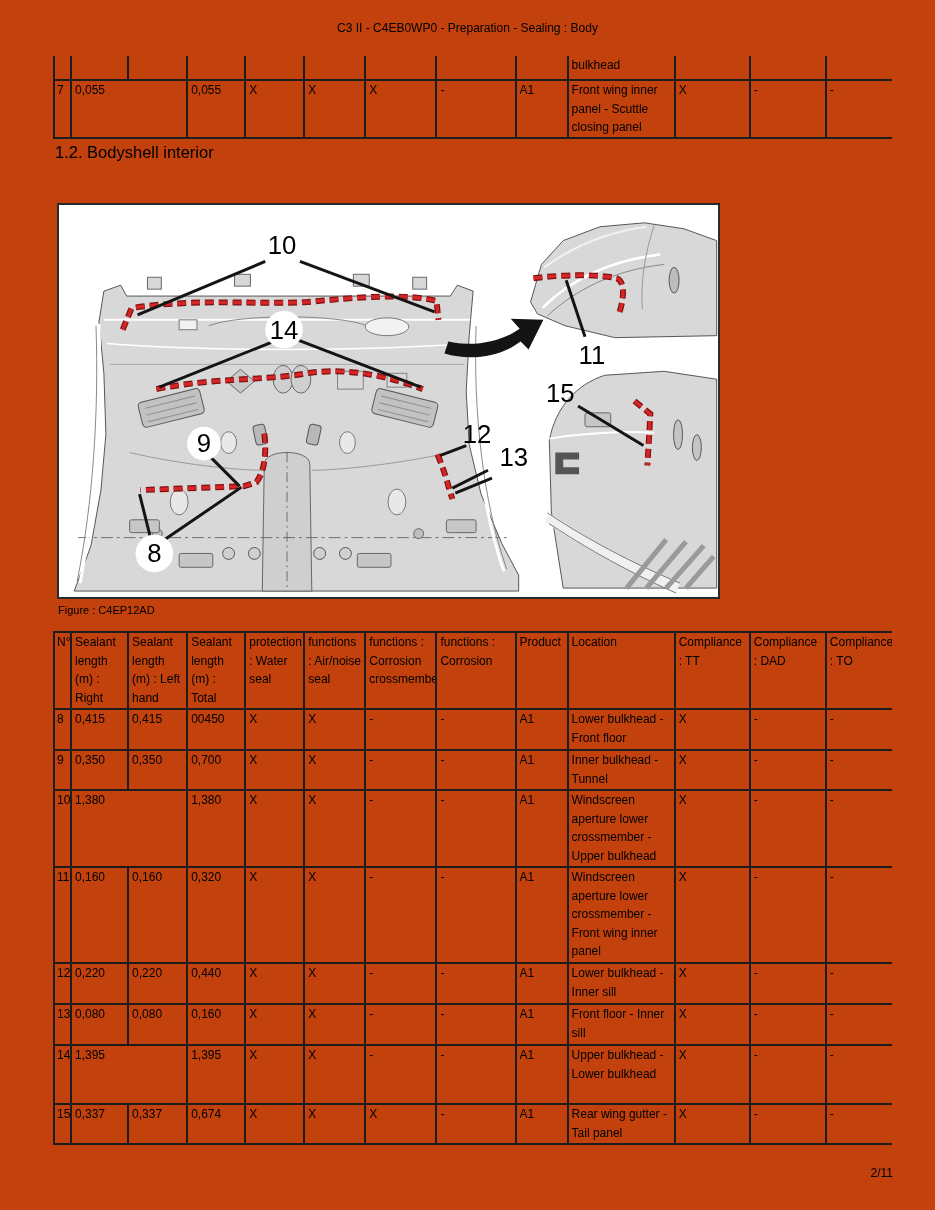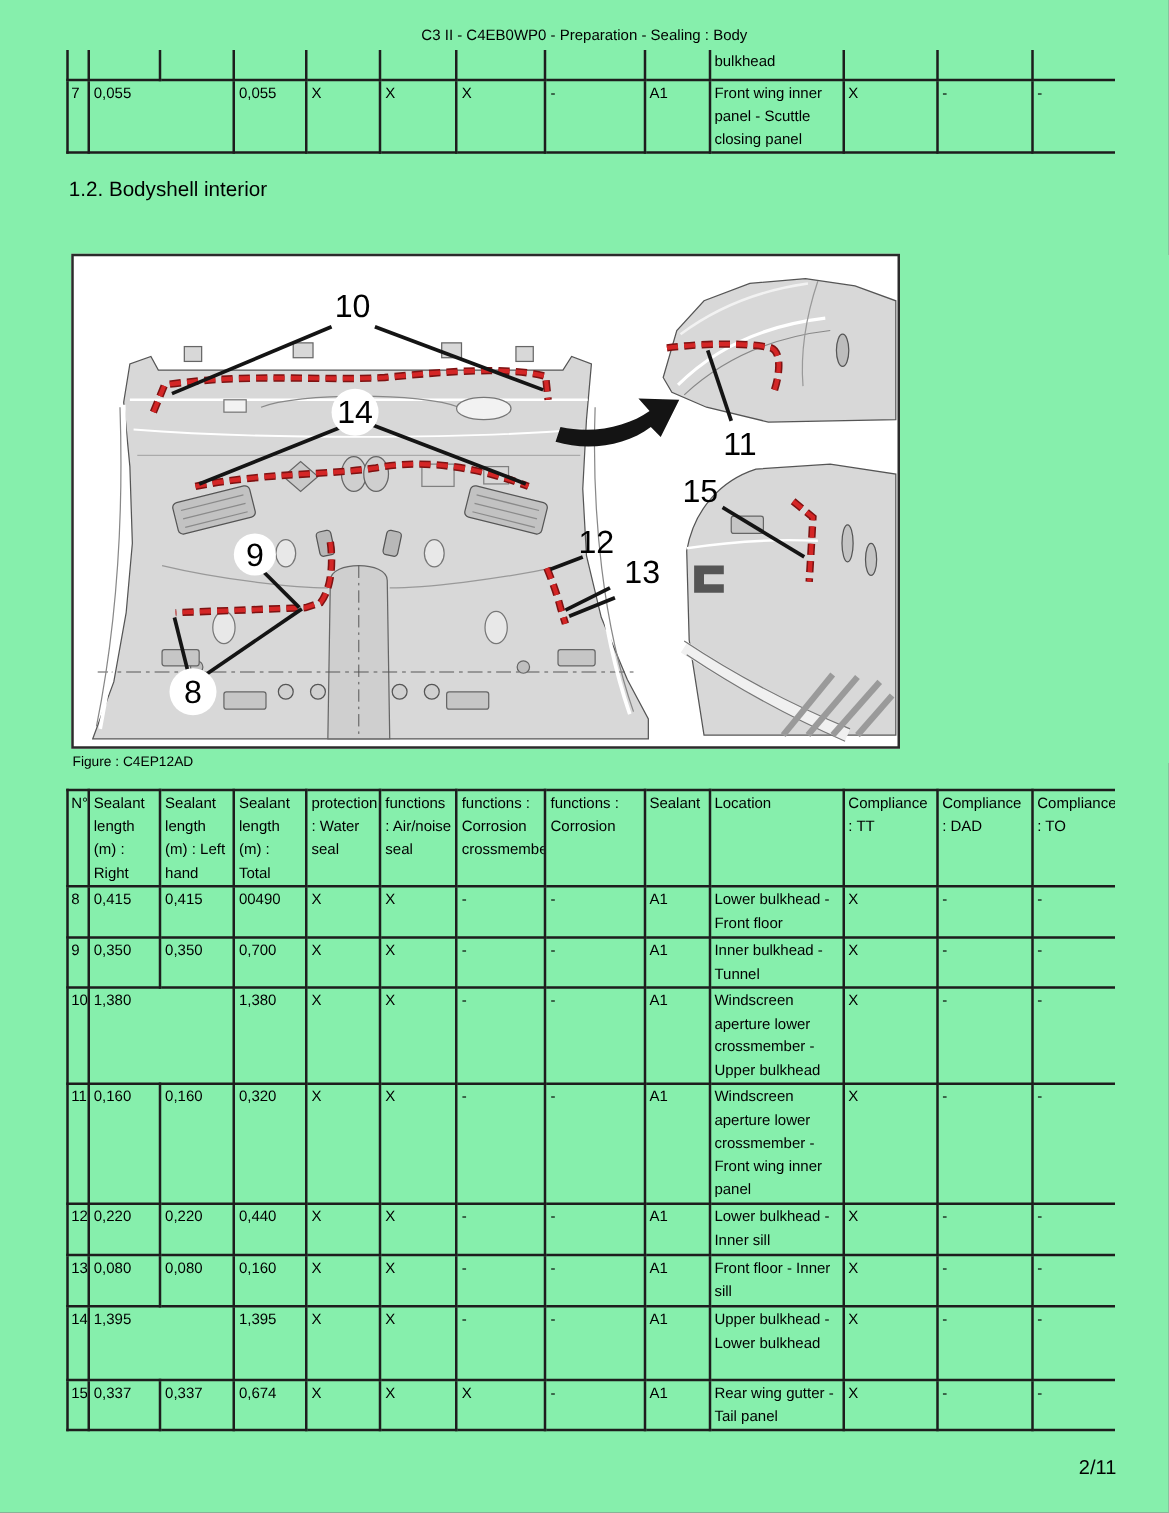--- a/index.html
+++ b/index.html
@@ -1,32 +1,32 @@
 <!DOCTYPE html>
 <html><head>
 <meta charset="utf-8">
 <style>
   html,body{margin:0;padding:0;background:#888;}
-  .page{position:relative;width:935px;height:1210px;background:#86efac;
+  .page{position:relative;width:935px;height:1210px;background:#c2410c;
         font-family:"Liberation Sans",sans-serif;color:#000;overflow:hidden;}
   .doc-title{position:absolute;top:21px;left:0;width:935px;text-align:center;
              font-size:12px;line-height:14px;}
   .heading{position:absolute;top:142px;left:55px;font-size:16.5px;line-height:20px;text-align:right;}
   .figure-box{position:absolute;left:57px;top:203px;width:659px;height:392px;
               border:2px solid #2b2b2b;background:#fff;}
   .figure-caption{position:absolute;left:58px;top:604px;font-size:11px;text-align:center;}
-  .page-number{position:absolute;top:1166px;left:0;width:893px;text-align:right;font-size:16px;}
+  .page-number{position:absolute;top:1166px;left:0;width:893px;text-align:right;font-size:12px;}
 
   table.sealing{position:absolute;left:53px;border-collapse:collapse;table-layout:fixed;
                 width:839px;font-size:12px;line-height:18.5px;}
   table.sealing td,table.sealing th{border:2px solid #1d1d1d;vertical-align:top;
                 text-align:left;font-weight:400;padding:0 2px 0 3px;overflow:hidden;
                 word-wrap:normal;}
   table.sealing td:last-child,table.sealing th:last-child{border-right:none;}
-  table.top-table{top:40px;border-top:none;}
+  table.top-table{top:56px;border-top:none;}
   table.top-table tr:first-child td{border-top:none;}
   table.main-table{top:631px;}
   .c-no{padding-left:2px !important;padding-right:0 !important;}
 </style>
 </head>
 <body>
 
 <div class="page">
 
   <div class="doc-title">C3 II - C4EB0WP0 - Preparation - Sealing : Body</div>
@@ -241,31 +241,31 @@
     <tbody>
         <tr style="height:77px">
       <th class="c-no">N°</th>
       <th>Sealant length (m) : Right</th>
       <th>Sealant length (m) : Left hand</th>
       <th>Sealant length (m) : Total</th>
       <th>protection : Water seal</th>
       <th>functions : Air/noise seal</th>
       <th>functions : Corrosion crossmember</th>
       <th>functions : Corrosion</th>
-      <th>Sealant</th>
+      <th>Product</th>
       <th>Location</th>
       <th>Compliance : TT</th>
       <th>Compliance : DAD</th>
       <th>Compliance : TO</th>
     </tr>
     <tr style="height:41px">
       <td class="c-no">8</td>
       <td>0,415</td>
       <td>0,415</td>
-      <td>00490</td>
+      <td>00450</td>
       <td>X</td>
       <td>X</td>
       <td>-</td>
       <td>-</td>
       <td>A1</td>
       <td>Lower bulkhead - Front floor</td>
       <td>X</td>
       <td>-</td>
       <td>-</td>
     </tr>

